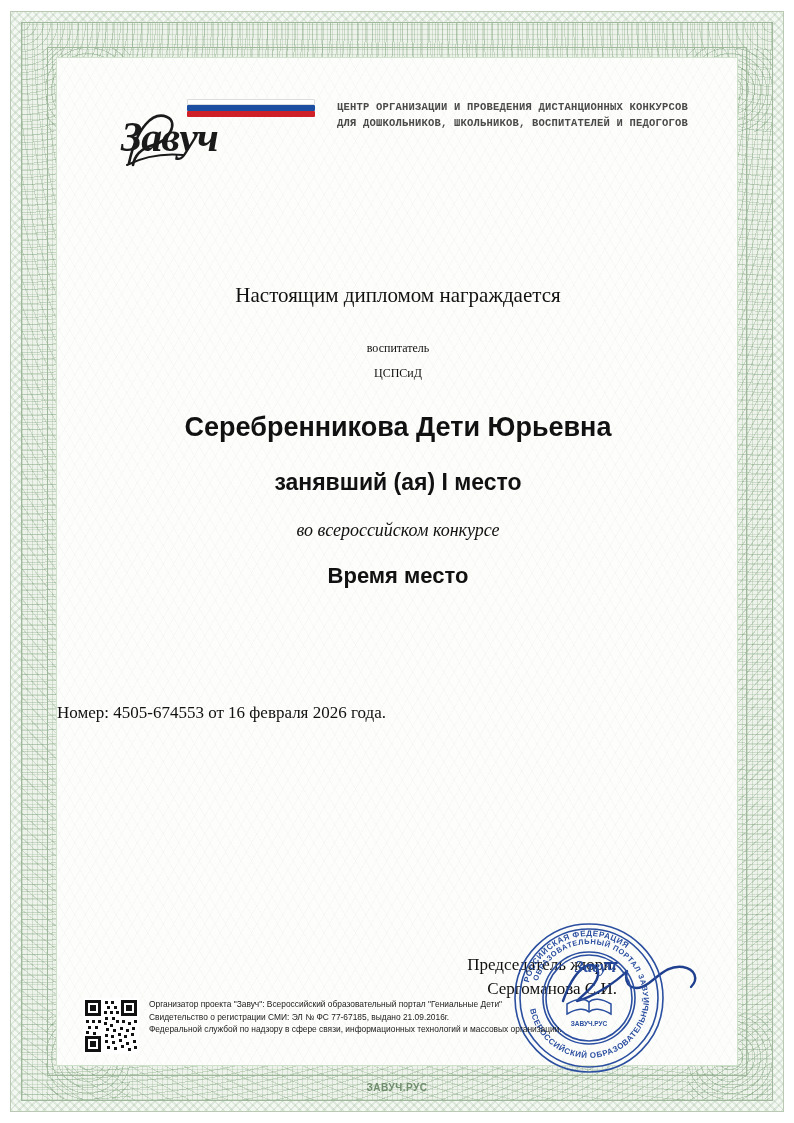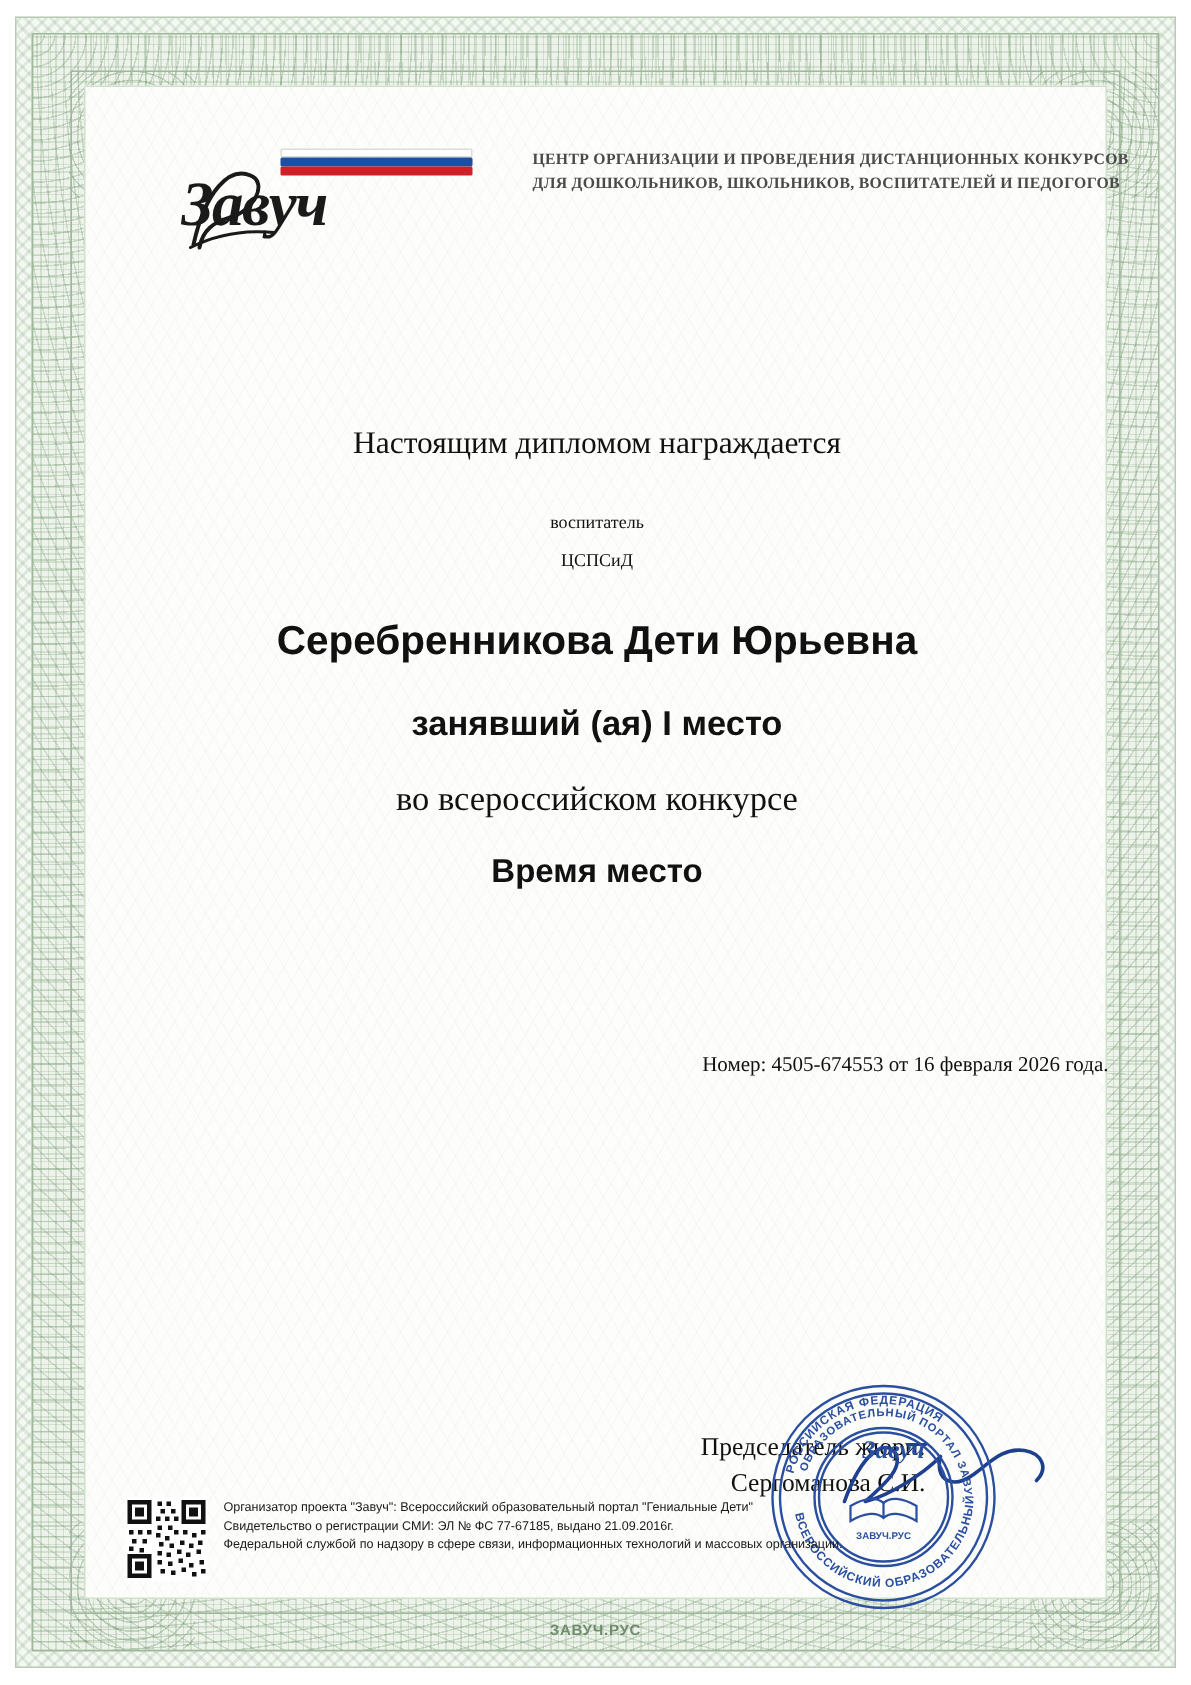--- a/index.html
+++ b/index.html
@@ -131,24 +131,24 @@
     font-family: "Liberation Serif", serif;
     font-style: italic;
     font-weight: bold;
     font-size: 42px;
     letter-spacing: -1px;
     white-space: nowrap;
   }
 
   .header-text {
     position: absolute;
-    left: 298px; top: 8px;
+    left: 280px; top: 8px;
     width: 390px;
     color: #4a4a4a;
-    font-family: Liberation Serif, serif;
+    font-family: Liberation Mono, monospace;
     font-size: 10.5px;
     font-weight: bold;
     letter-spacing: 0.2px;
     line-height: 16px;
     text-transform: uppercase;
   }
   .header-text div { white-space: nowrap; }
 
   
   .title {
@@ -169,29 +169,29 @@
     position: absolute;
     left: 0; top: 225px;
     width: 682px;
     text-align: center;
   }
   .line { font-family: "Liberation Serif", serif; color: #111; }
   .l-award   { font-size: 21px; margin-bottom: 28px; }
   .l-role    { font-size: 12px; line-height: 25px; margin-bottom: 26px; }
   .l-name    { font-size: 27px; font-weight: bold; font-family: "Liberation Sans", sans-serif; margin-bottom: 26px; }
   .l-place   { font-size: 23px; font-weight: bold; font-family: "Liberation Sans", sans-serif; margin-bottom: 24px; }
-  .l-contest-pre { font-size: 23px; margin-bottom: 22px; }
+  .l-contest-pre { font-size: 18px; margin-bottom: 22px; font-style: italic; }
   .l-contest { font-size: 22px; font-weight: bold; font-family: "Liberation Sans", sans-serif; }
 
   .number {
     position: absolute;
     left: 0; top: 645px;
     width: 682px;
-    text-align: right;
-    font-size: 14px;
+    text-align: left;
+    font-size: 17px;
     color: #111;
   }
 
   
   .signature {
     position: absolute;
     right: 120px; top: 895px;
     width: 260px;
     text-align: right;
     font-size: 17px;

